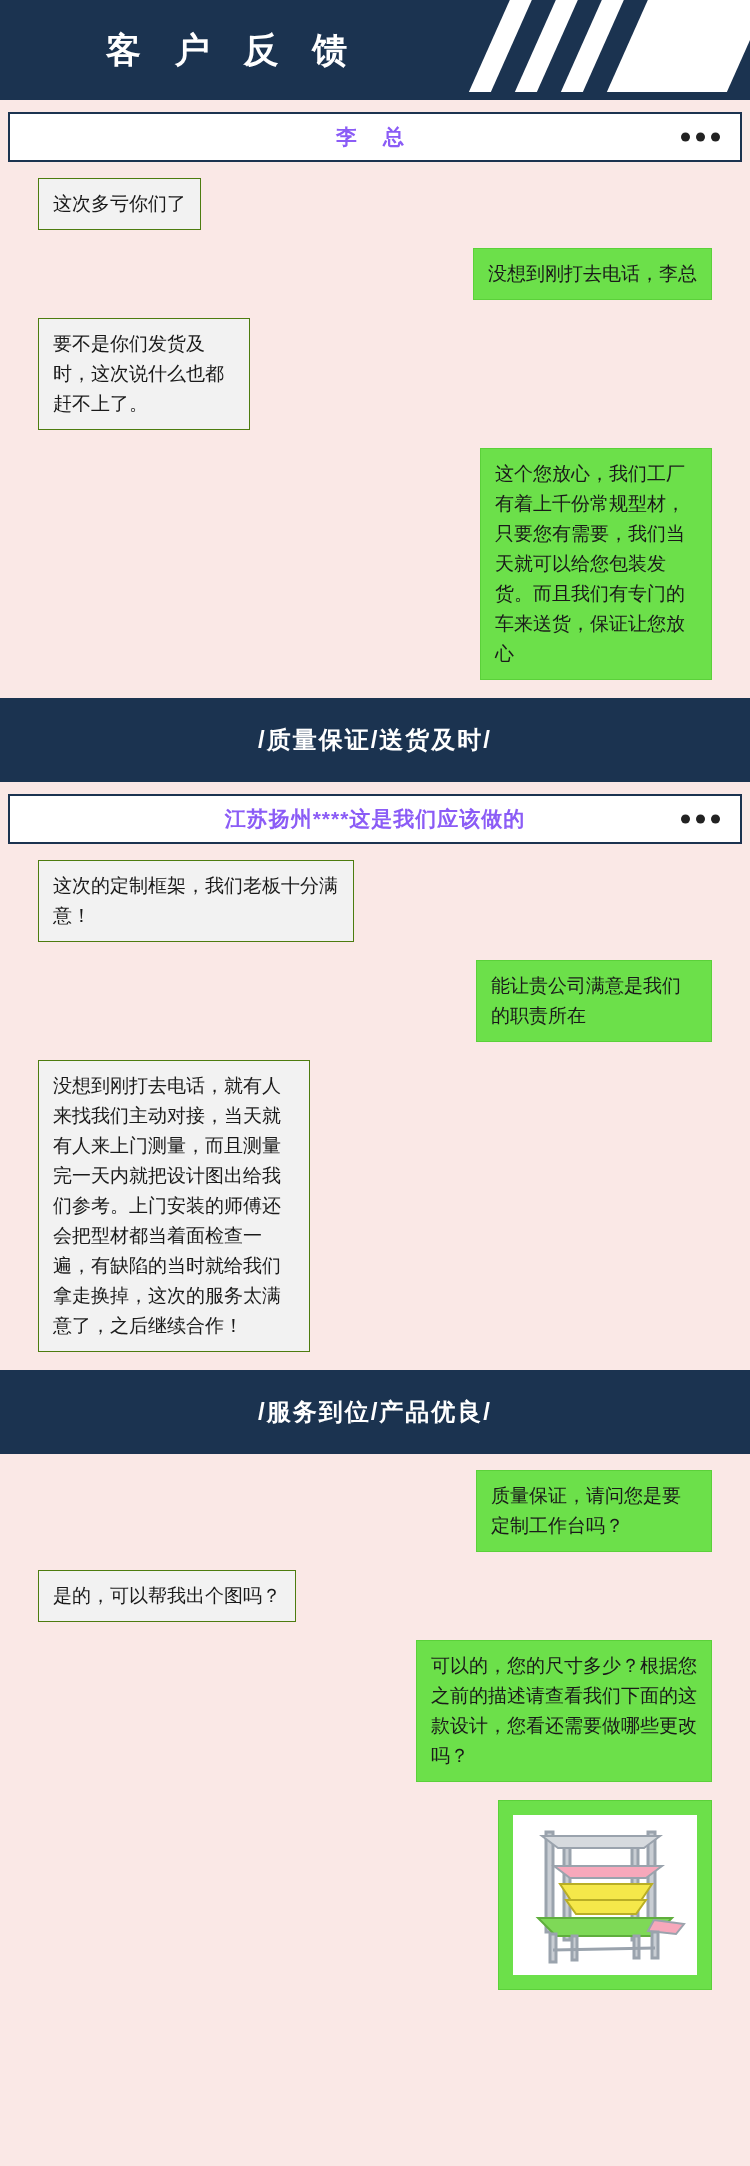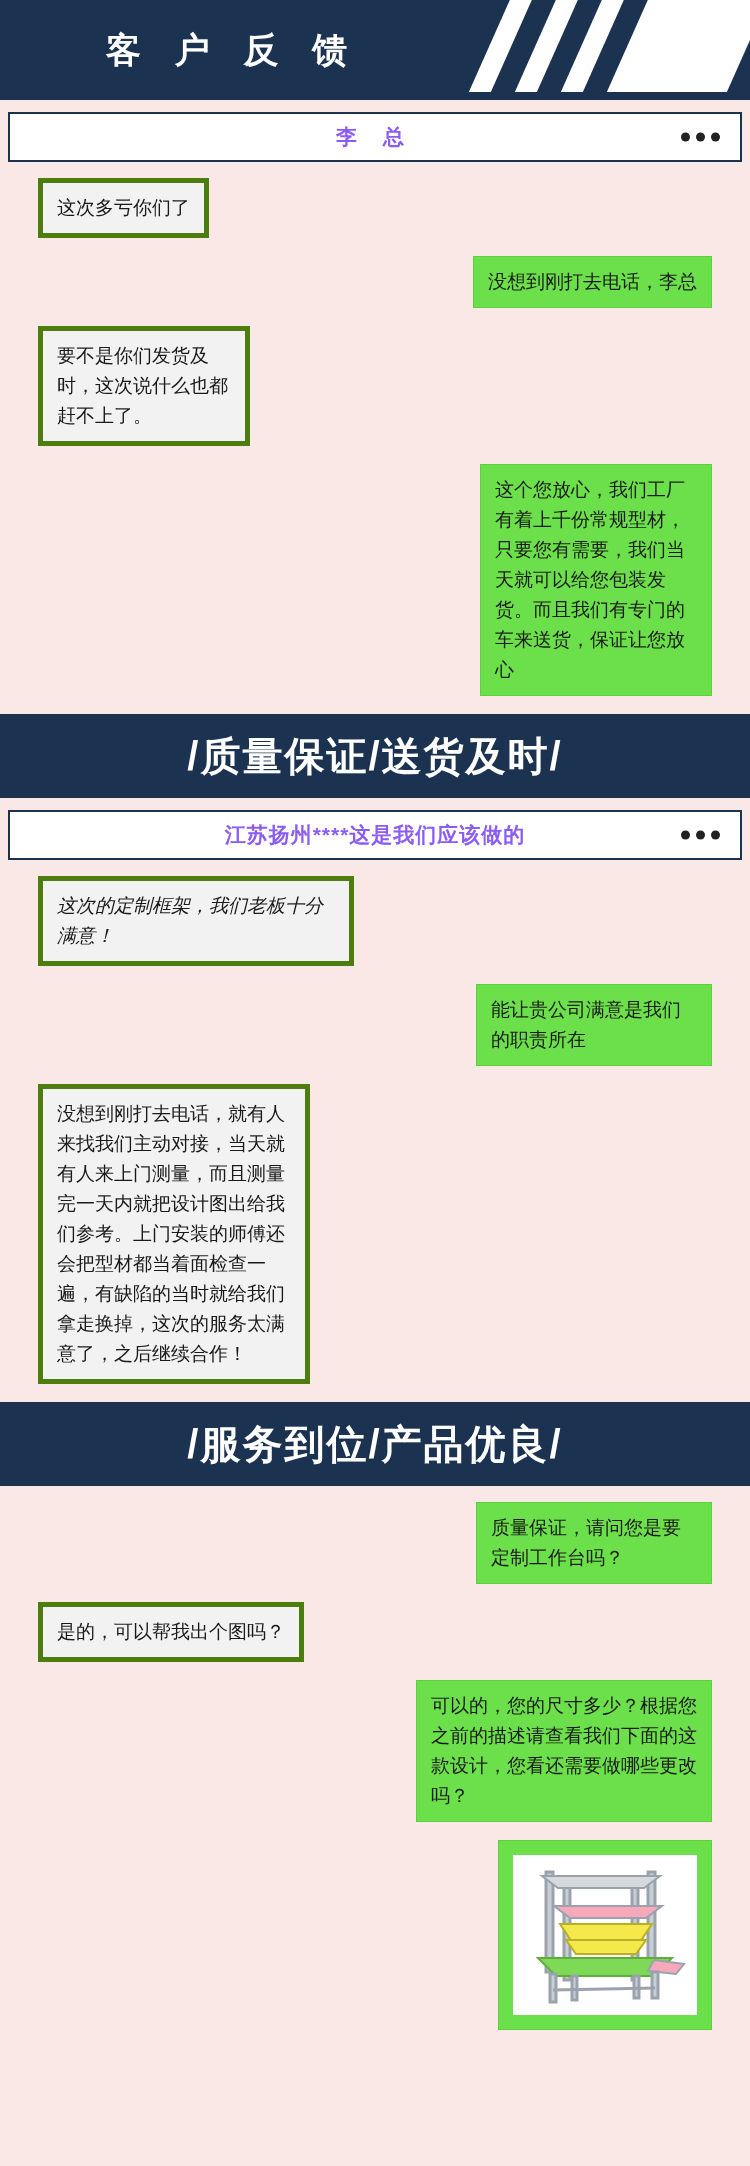--- a/index.html
+++ b/index.html
@@ -110,29 +110,29 @@
     max-width: 300px;
     padding: 10px 14px;
     font-size: 19px;
     line-height: 30px;
     color: #1a1a1a;
     white-space: pre-line;
     box-sizing: border-box;
   }
   .bubble.them {
     background: #f2f2f2;
-    border: 5px solid #4d7c0f;
+    border: 1px solid #4d7c0f;
     margin-left: 28px;
   }
   .bubble.me {
     background: #6ce04a;
     border: 1px solid #5bd13a;
     margin-right: 28px;
   }
-  .bubble.wide { max-width: 316px; font-style: italic; }
+  .bubble.wide { max-width: 316px; }
 
   .img-bubble {
     background: #6ce04a;
     border: 1px solid #5bd13a;
     margin-right: 28px;
     padding: 14px;
     width: 214px;
     box-sizing: border-box;
   }
   .img-inner {
@@ -147,21 +147,21 @@
   
   .divider {
     background: #1b3350;
     height: 84px;
     display: flex;
     align-items: center;
     justify-content: center;
   }
   .divider span {
     color: #ffffff;
-    font-size: 40px;
+    font-size: 24px;
     font-weight: bold;
     letter-spacing: 2px;
   }
 </style>
 </head>
 <body>
 
 <div class="page">
 
   <div class="banner">

